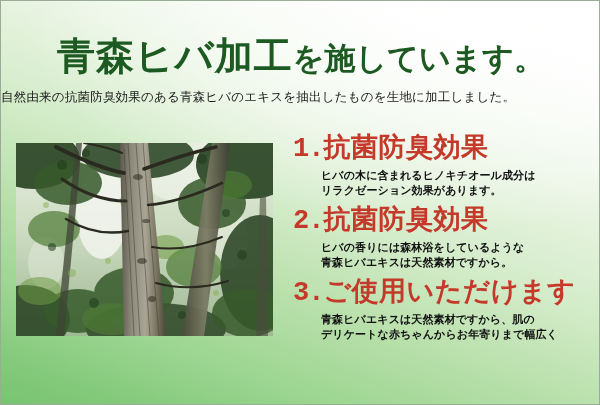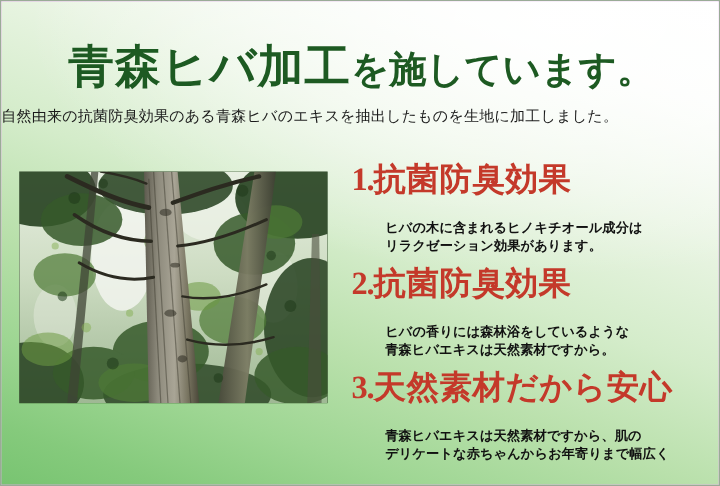--- a/index.html
+++ b/index.html
@@ -1,20 +1,20 @@
 <!DOCTYPE html>
 <html><head>
 <meta charset="utf-8">
 <style>
   html,body{margin:0;padding:0;}
   body{width:600px;height:405px;overflow:hidden;background:#fff;
        font-family:"Liberation Sans",sans-serif;}
 
   #banner{position:relative;width:600px;height:405px;box-sizing:border-box;
-          border:1px solid #9aab97;overflow:hidden;background:#f0abfc;}
+          border:1px solid #9aab97;overflow:hidden;background:#e5e5e5;}
 
   
   #bg-gradient{position:absolute;inset:0;
      background:linear-gradient(200deg,#ffffff 0%,#fbfdfa 14%,#eaf5e4 32%,
                 #d4ecca 50%,#b9e0ab 66%,#9ed693 80%,#85ca7c 92%,#78c471 100%);}
   #bg-soft{position:absolute;inset:0;
      background:radial-gradient(120% 85% at 78% 4%,rgba(255,255,255,.92) 0%,
                 rgba(255,255,255,.45) 34%,rgba(255,255,255,0) 62%);}
 
   #content{position:absolute;inset:0;}
@@ -31,25 +31,25 @@
             white-space:nowrap;letter-spacing:.2px;}
 
   
   #photo{position:absolute;left:15px;top:142px;width:257px;height:193px;
          overflow:hidden;background:#2d4a26;}
   #photo svg{display:block;width:257px;height:193px;}
 
   
   #features{position:absolute;left:292px;top:133px;width:300px;}
   .feature{margin-bottom:9px;}
-  .f-head{font-family:Liberation Serif, serif;font-weight:700;
+  .f-head{font-family:Liberation Mono, monospace;font-weight:700;
           color:#c4392a;font-size:27px;line-height:31px;white-space:nowrap;
           letter-spacing:.5px;}
   .f-head .num{font-size:27px;letter-spacing:-1px;}
-  .f-body{margin-left:28px;margin-top:18px;font-size:11px;line-height:14.5px;
+  .f-body{margin-left:28px;margin-top:3px;font-size:11px;line-height:14.5px;
           font-weight:700;color:#111111;letter-spacing:.1px;}
   .f-body div{white-space:nowrap;}
 </style>
 </head>
 <body>
 
 <div id="banner">
 
   <div id="bg-gradient"></div>
   <div id="bg-soft"></div>
@@ -178,21 +178,21 @@
 
       <div class="feature">
         <div class="f-head"><span class="num">2.</span><span>抗菌防臭効果</span></div>
         <div class="f-body">
           <div>ヒバの香りには森林浴をしているような</div>
           <div>青森ヒバエキスは天然素材ですから。</div>
         </div>
       </div>
 
       <div class="feature">
-        <div class="f-head"><span class="num">3.</span><span>天然素材だから安心</span></div>
+        <div class="f-head"><span class="num">3.</span><span>ご使用いただけます</span></div>
         <div class="f-body">
           <div>青森ヒバエキスは天然素材ですから、肌の</div>
           <div>デリケートな赤ちゃんからお年寄りまで幅広く</div>
         </div>
       </div>
 
     </div>
   </div>
 </div>
 

